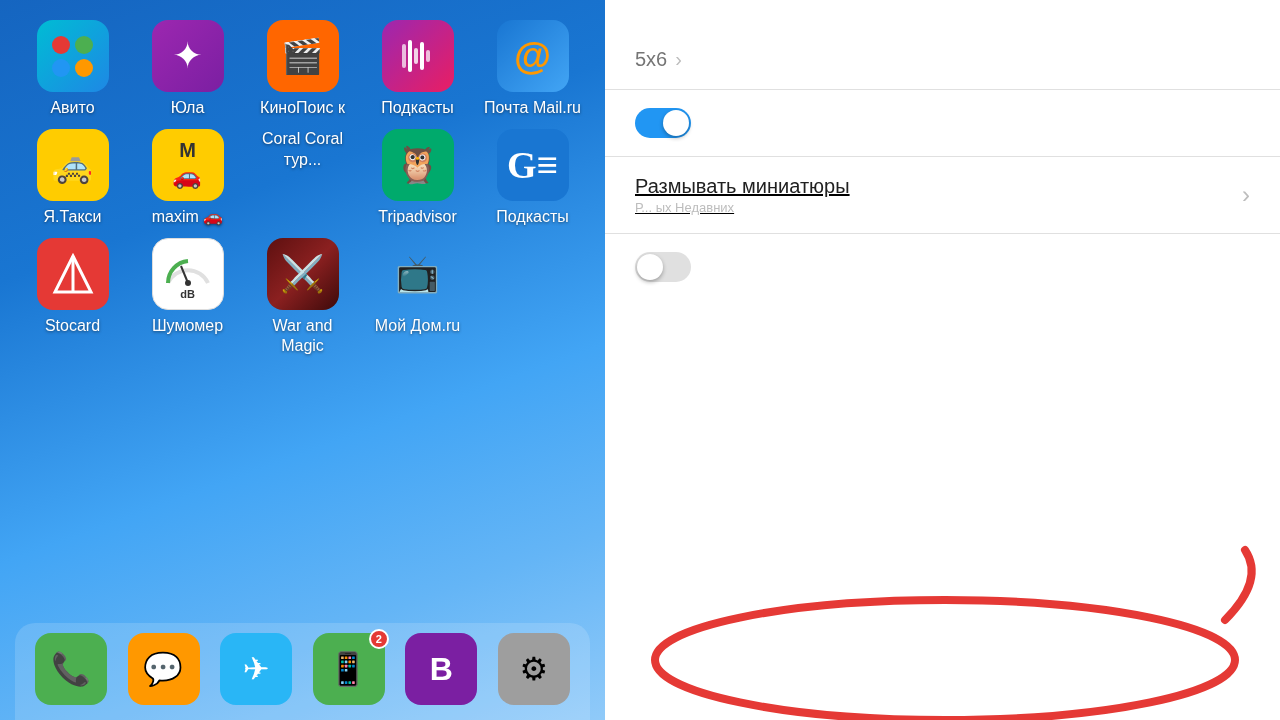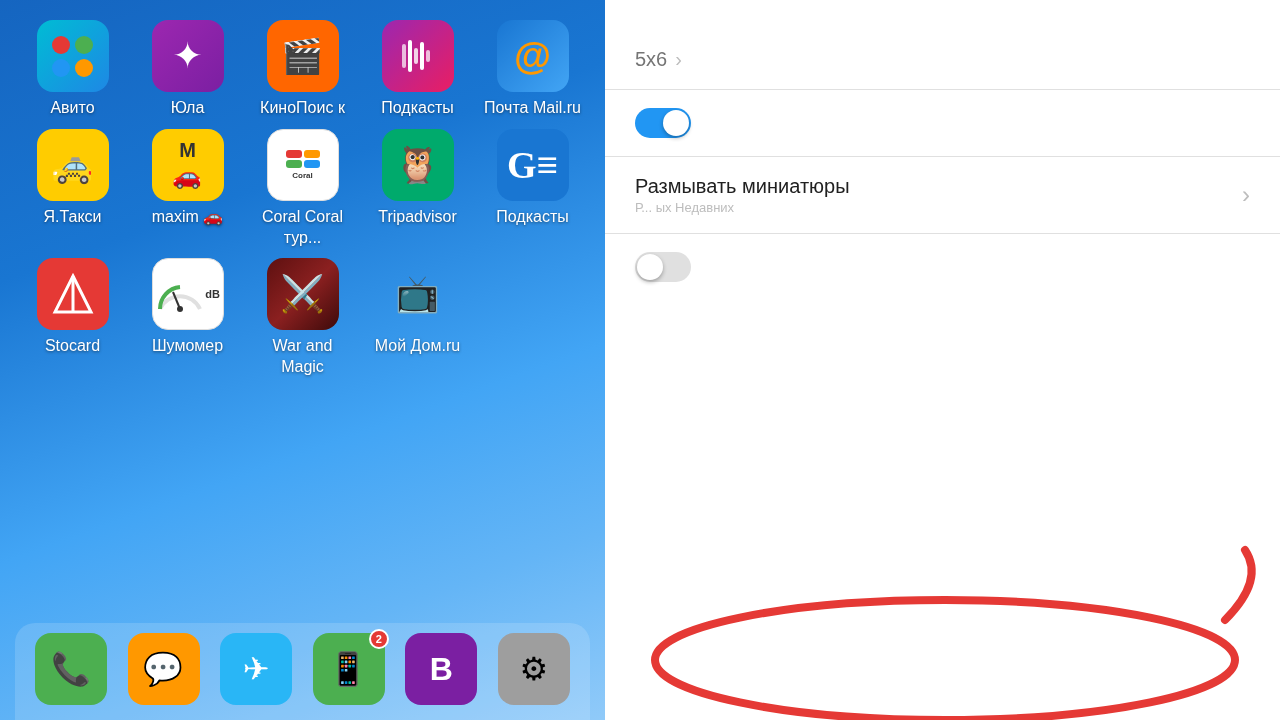--- a/index.html
+++ b/index.html
@@ -271,31 +271,20 @@
 
       <div class="app-item">
         <div class="app-icon maxim" style="display:flex;align-items:center;justify-content:center;flex-direction:column;">
           <span style="font-size:20px;font-weight:bold;color:#333;">M</span>
           <span style="font-size:24px;">🚗</span>
         </div>
         <span class="app-label">maxim 🚗</span>
       </div>
 
       <div class="app-item">
-        <div class="app-icon coral" style="display:flex;align-items:center;justify-content:center;flex-direction:column;padding:6px;">
-          <div style="display:flex;gap:2px;margin-bottom:2px;">
-            <div style="width:16px;height:8px;background:#e53935;border-radius:3px;"></div>
-            <div style="width:16px;height:8px;background:#ff9800;border-radius:3px;"></div>
-          </div>
-          <div style="display:flex;gap:2px;">
-            <div style="width:16px;height:8px;background:#4caf50;border-radius:3px;"></div>
-            <div style="width:16px;height:8px;background:#2196f3;border-radius:3px;"></div>
-          </div>
-          <span style="font-size:8px;color:#333;margin-top:3px;font-weight:bold;">Coral</span>
-        </div>
         <span class="app-label">Coral Coral тур...</span>
       </div>
 
       <div class="app-item">
         <div class="app-icon tripadvisor" style="display:flex;align-items:center;justify-content:center;">
           <span style="font-size:36px;">🦉</span>
         </div>
         <span class="app-label">Tripadvisor</span>
       </div>
 
@@ -313,21 +302,21 @@
         <div class="app-icon stocard" style="display:flex;align-items:center;justify-content:center;">
           <svg width="44" height="44" viewBox="0 0 44 44">
             <polygon points="22,4 40,40 4,40" fill="none" stroke="white" stroke-width="3"></polygon>
             <line x1="22" y1="4" x2="22" y2="40" stroke="white" stroke-width="3"></line>
           </svg>
         </div>
         <span class="app-label">Stocard</span>
       </div>
 
       <div class="app-item">
-        <div class="app-icon shumomer" style="display:flex;align-items:center;justify-content:center;flex-direction:row;">
+        <div class="app-icon shumomer" style="display:flex;align-items:center;justify-content:center;flex-direction:column;">
           <svg width="50" height="40" viewBox="0 0 50 40">
             <path d="M5,35 A22,22 0 0,1 45,35" fill="none" stroke="#e0e0e0" stroke-width="4"></path>
             <path d="M5,35 A22,22 0 0,1 25,13" fill="none" stroke="#4caf50" stroke-width="4"></path>
             <circle cx="25" cy="35" r="3" fill="#333"></circle>
             <line x1="25" y1="35" x2="18" y2="18" stroke="#333" stroke-width="2"></line>
           </svg>
           <span style="font-size:11px;color:#333;font-weight:bold;">dB</span>
         </div>
         <span class="app-label">Шумомер</span>
       </div>
@@ -394,21 +383,21 @@
     </div>
 
 
     <div class="settings-row">
       <div class="toggle">
         <div class="toggle-knob"></div>
       </div>
     </div>
 
     <div class="settings-row">
-      <div style="flex:1;">
+      <div style="flex:1;text-decoration:underline;">
         <div class="settings-row-label">Размывать миниатюры</div>
         <div style="font-size:13px;color:#bdbdbd;margin-top:2px;">Р... ых Недавних</div>
       </div>
       <span class="chevron" style="font-size:24px;">›</span>
     </div>
 
     <div class="settings-row" style="border-bottom:none;">
       <div class="toggle toggle-off">
         <div class="toggle-knob"></div>
       </div>

